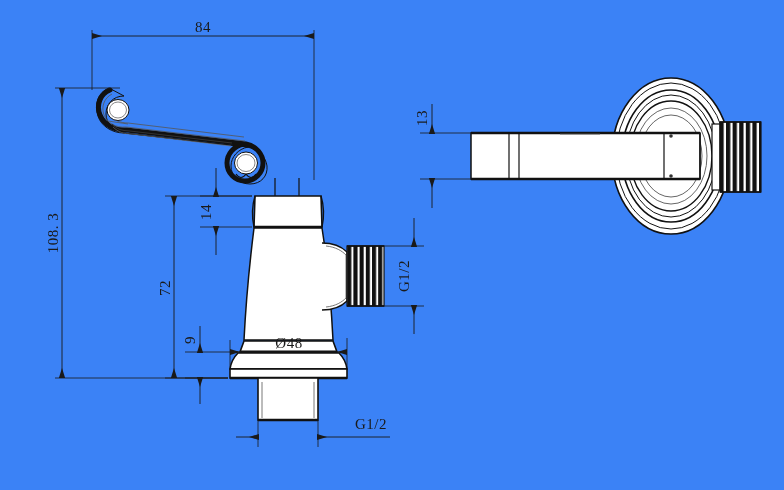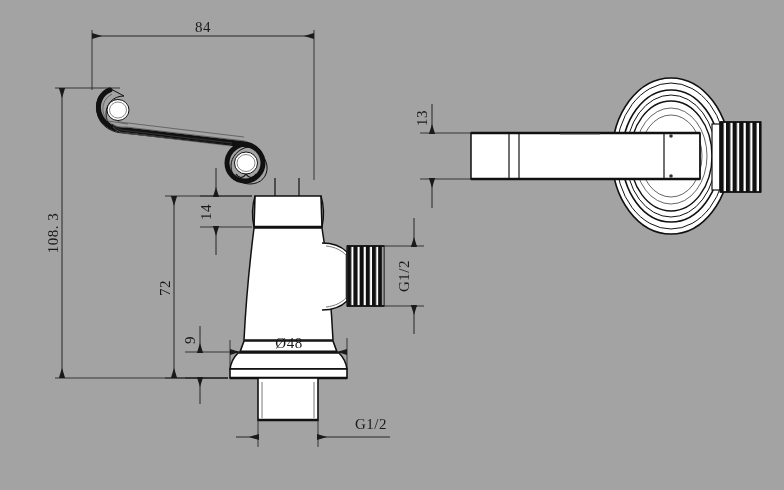--- a/index.html
+++ b/index.html
@@ -4,21 +4,21 @@
 <style>
   html, body {
     margin: 0;
     padding: 0;
     background: #ffffff;
   }
   #drawing-root {
     position: relative;
     width: 784px;
     height: 490px;
-    background: #a3a3a3;
+    background: #3b82f6;
     font-family: "Liberation Serif", serif;
     overflow: hidden;
   }
   svg.cad {
     position: absolute;
     left: 0;
     top: 0;
     width: 784px;
     height: 490px;
     display: block;

